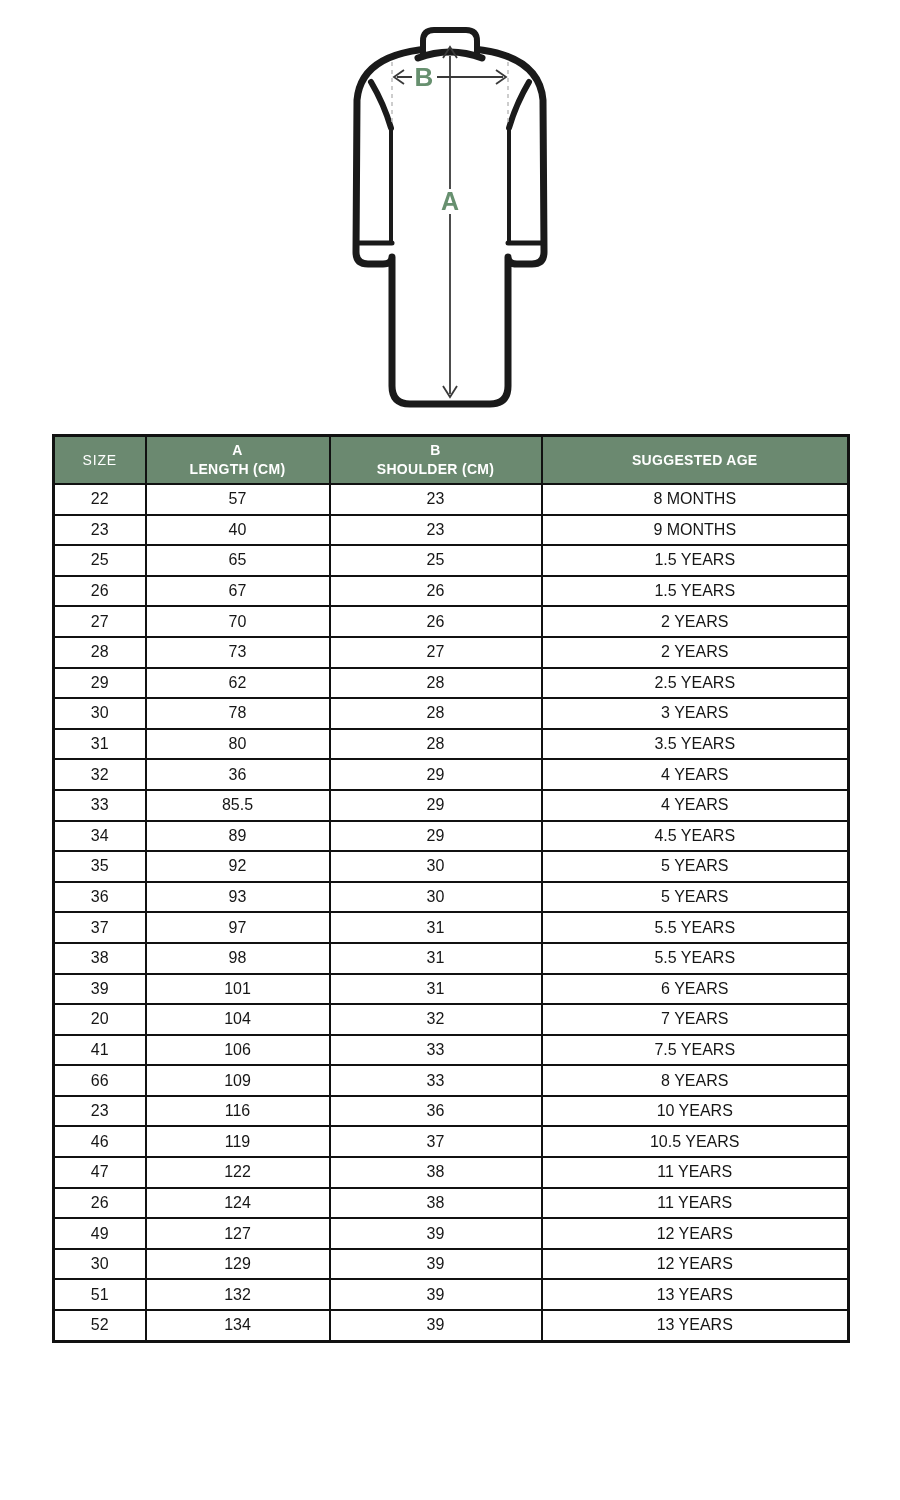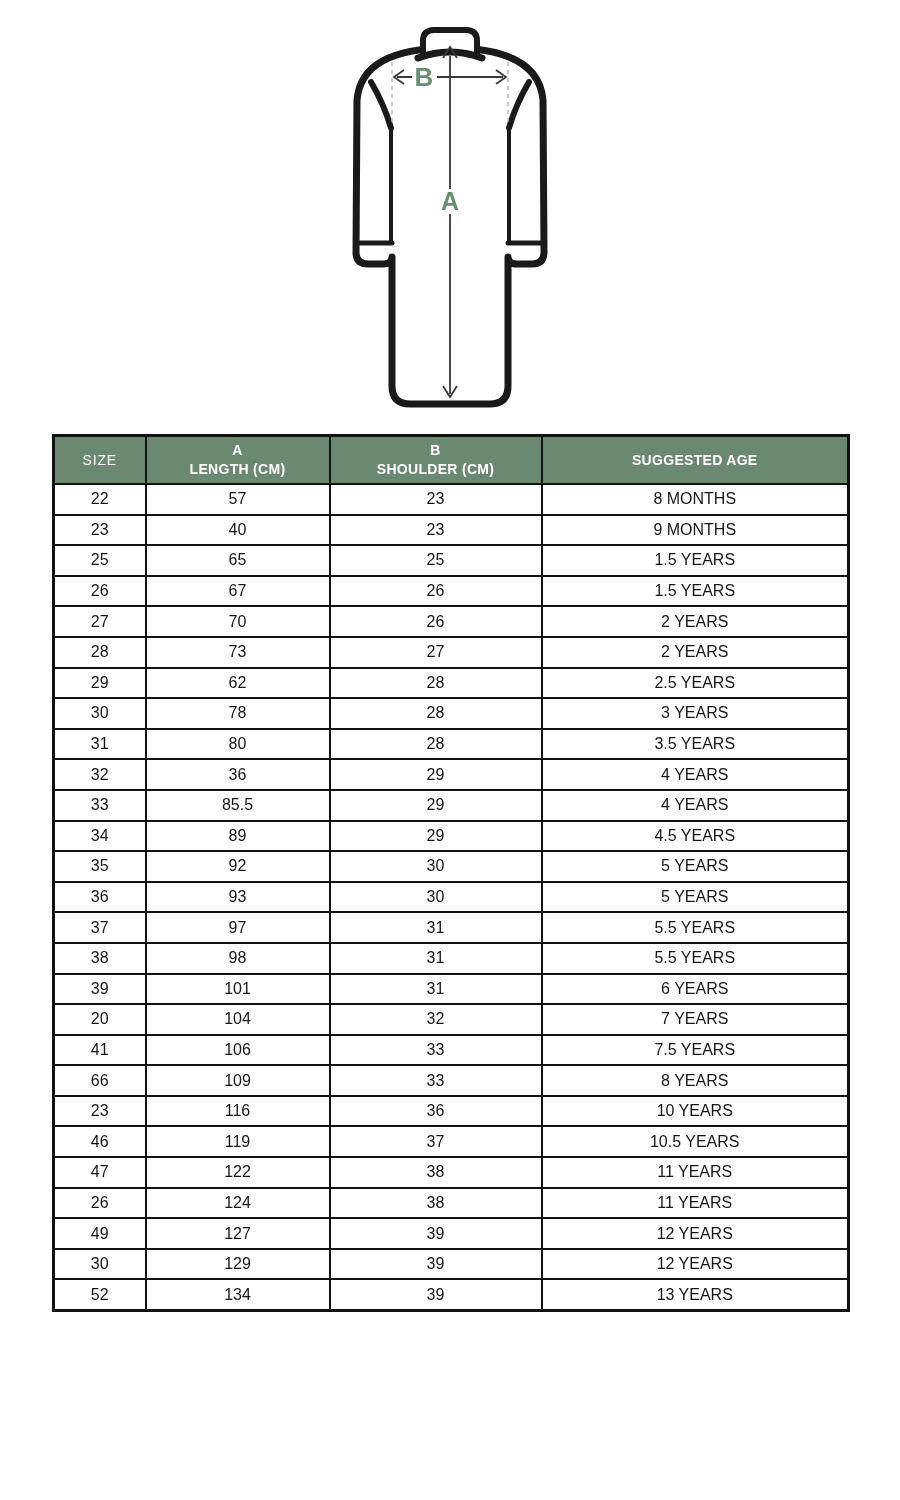--- a/index.html
+++ b/index.html
@@ -285,19 +285,25 @@
         <td>39</td>
         <td>12 YEARS</td>
       </tr>
       <tr>
         <td>30</td>
         <td>129</td>
         <td>39</td>
         <td>12 YEARS</td>
       </tr>
       <tr>
+        <td>51</td>
+        <td>132</td>
+        <td>39</td>
+        <td>13 YEARS</td>
+      </tr>
+      <tr>
         <td>52</td>
         <td>134</td>
         <td>39</td>
         <td>13 YEARS</td>
       </tr>
     </tbody>
 </table>
 
 </body></html>

